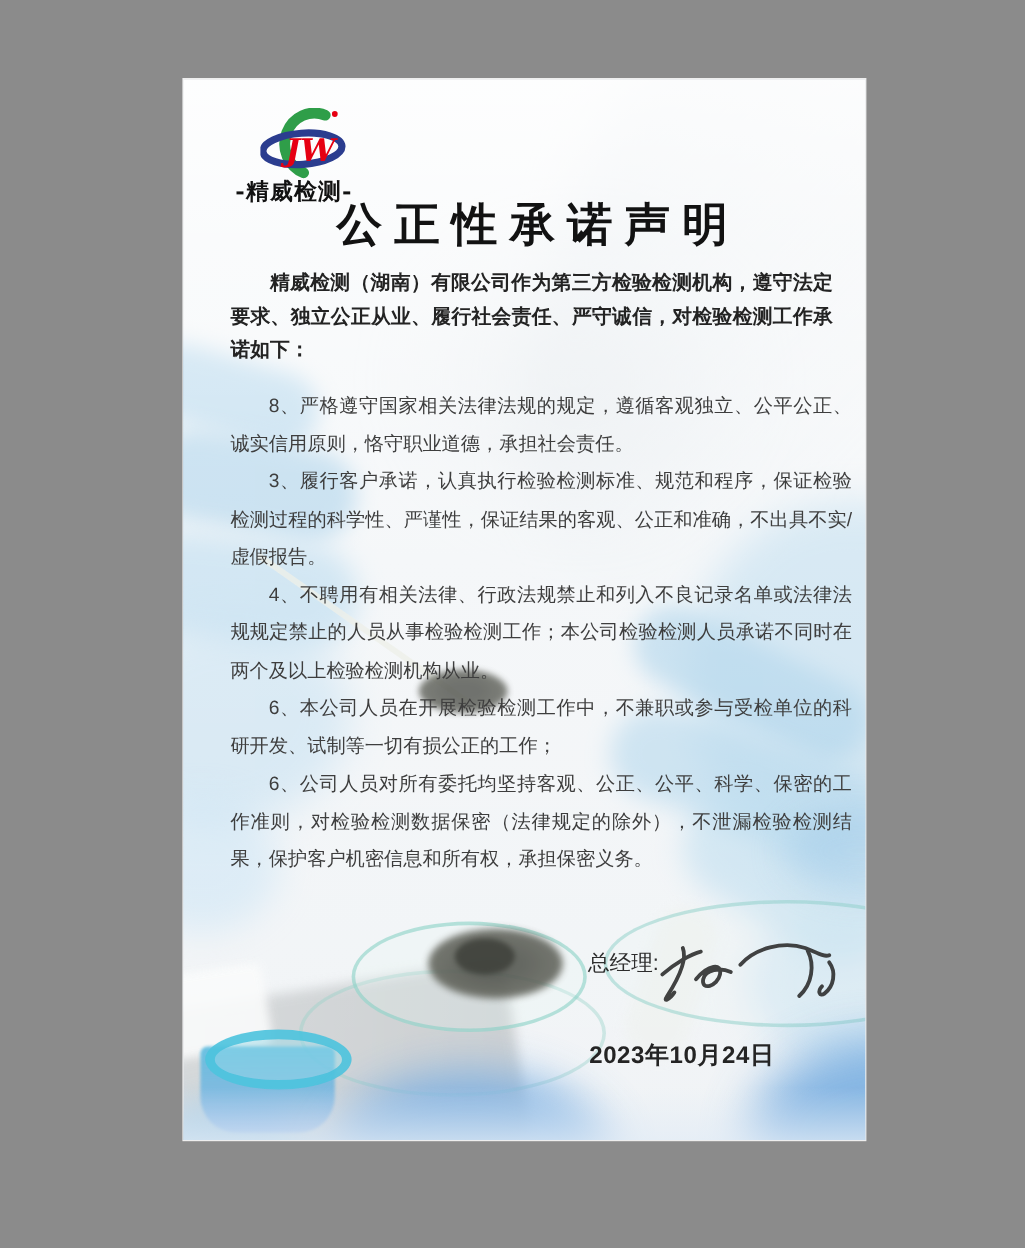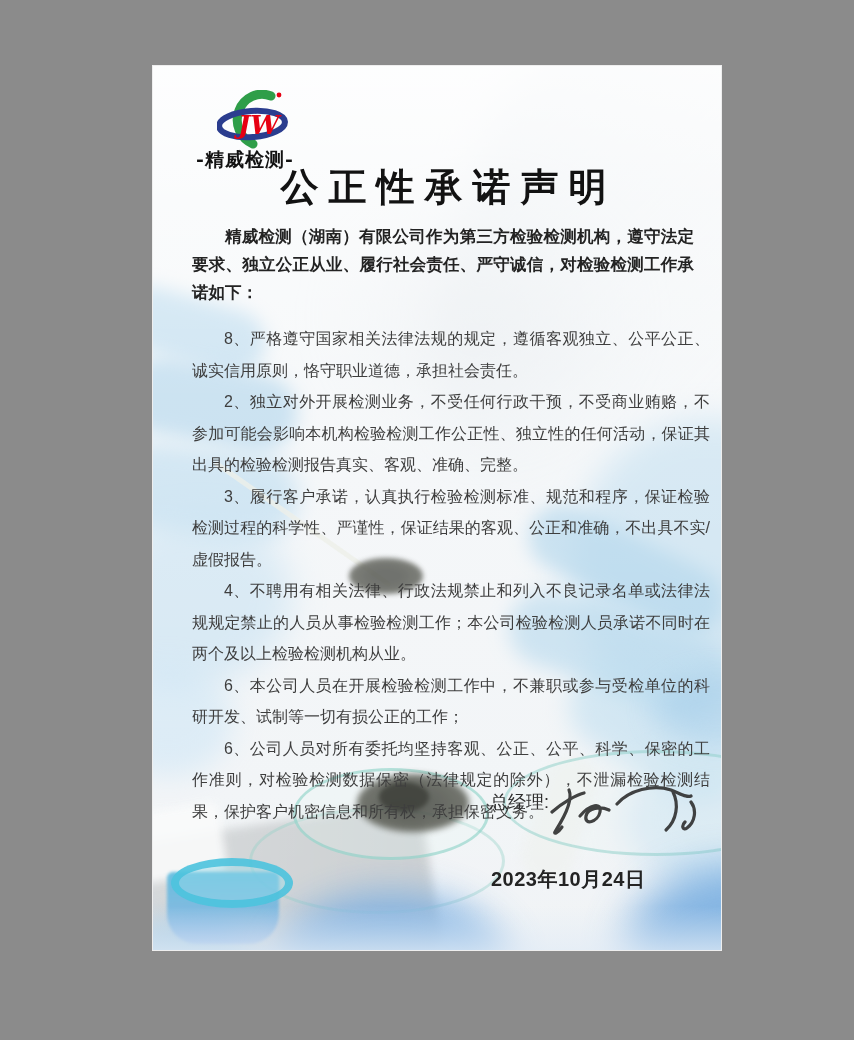--- a/index.html
+++ b/index.html
@@ -128,21 +128,20 @@
         <text x="21" y="44" font-size="26" font-style="italic" font-weight="bold" fill="#e60012" font-family="'DejaVu Serif','Liberation Serif',serif">JW</text>
       </svg>
 
       <div class="brand">-精威检测-</div>
 
       <h1 class="title">公正性承诺声明</h1>
 
       <div class="bodytext">
         <p class="intro">精威检测（湖南）有限公司作为第三方检验检测机构，遵守法定要求、独立公正从业、履行社会责任、严守诚信，对检验检测工作承诺如下：</p>
         <p class="item">8、严格遵守国家相关法律法规的规定，遵循客观独立、公平公正、诚实信用原则，恪守职业道德，承担社会责任。</p>
-        <p class="item">2、独立对外开展检测业务，不受任何行政干预，不受商业贿赂，不参加可能会影响本机构检验检测工作公正性、独立性的任何活动，保证其出具的检验检测报告真实、客观、准确、完整。</p>
         <p class="item">3、履行客户承诺，认真执行检验检测标准、规范和程序，保证检验检测过程的科学性、严谨性，保证结果的客观、公正和准确，不出具不实/虚假报告。</p>
         <p class="item">4、不聘用有相关法律、行政法规禁止和列入不良记录名单或法律法规规定禁止的人员从事检验检测工作；本公司检验检测人员承诺不同时在两个及以上检验检测机构从业。</p>
         <p class="item">6、本公司人员在开展检验检测工作中，不兼职或参与受检单位的科研开发、试制等一切有损公正的工作；</p>
         <p class="item">6、公司人员对所有委托均坚持客观、公正、公平、科学、保密的工作准则，对检验检测数据保密（法律规定的除外），不泄漏检验检测结果，保护客户机密信息和所有权，承担保密义务。</p>
       </div>
 
       <span class="sig-label">总经理:</span>
 
       <svg class="sig-svg" viewBox="0 0 158 66">
         <g fill="none" stroke="#2f2f2f" stroke-width="3.2" stroke-linecap="round" stroke-linejoin="round" opacity=".9">

